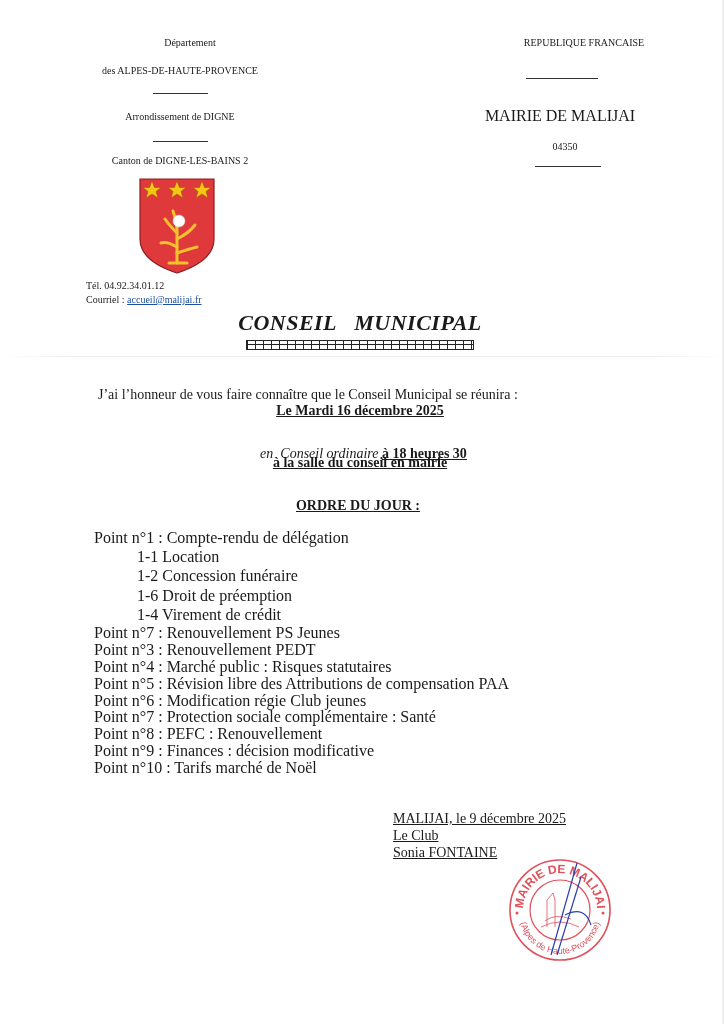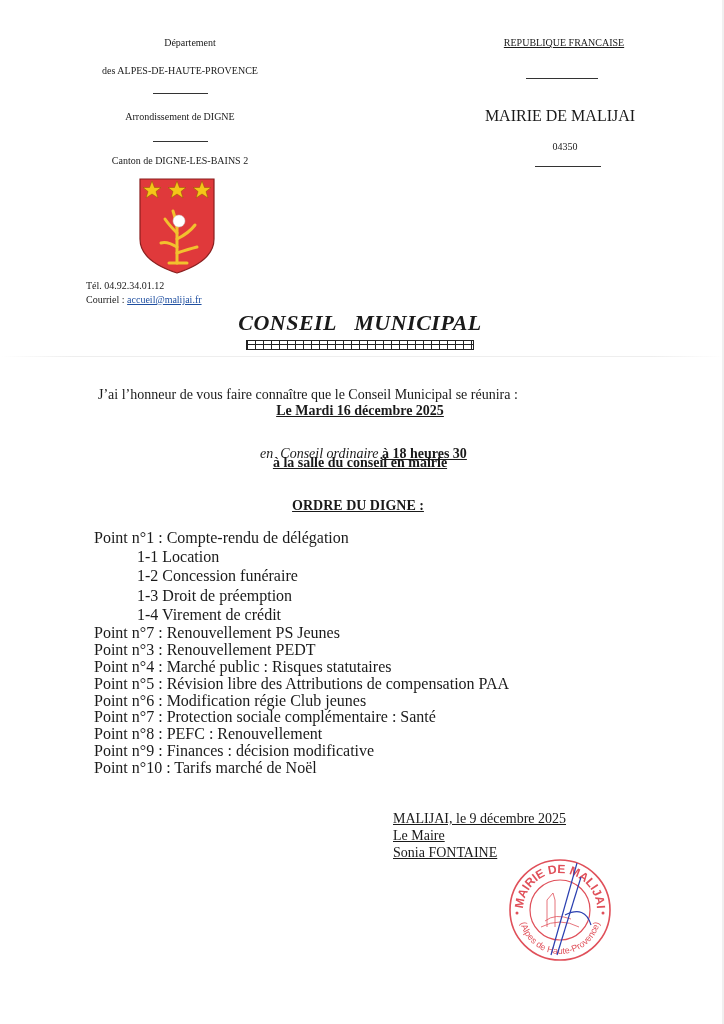--- a/index.html
+++ b/index.html
@@ -30,21 +30,21 @@
 </head>
 <body>
 
 <div class="abs small center" style="left:100px; top:37px; width:180px;">Département</div>
 <div class="abs small center" style="left:70px; top:65px; width:220px;">des ALPES-DE-HAUTE-PROVENCE</div>
 <div class="rule" style="left:153px; top:93px; width:55px;"></div>
 <div class="abs small center" style="left:80px; top:111px; width:200px;">Arrondissement de DIGNE</div>
 <div class="rule" style="left:153px; top:141px; width:55px;"></div>
 <div class="abs small center" style="left:80px; top:155px; width:200px;">Canton de DIGNE-LES-BAINS 2</div>
 
-<div class="abs small center" style="left:474px; top:37px; width:180px;text-decoration:underline;">REPUBLIQUE FRANCAISE</div>
+<div class="abs small center" style="left:494px; top:37px; width:180px;">REPUBLIQUE FRANCAISE</div>
 <div class="rule" style="left:526px; top:78px; width:72px;"></div>
 <div class="abs center" style="left:460px; top:107px; width:200px; font-size:16px;">MAIRIE DE MALIJAI</div>
 <div class="abs small center" style="left:520px; top:141px; width:90px;">04350</div>
 <div class="rule" style="left:535px; top:166px; width:66px;"></div>
 
 <div class="abs" style="left:137px; top:177px; width:80px; height:98px;">
   <svg width="80" height="98" viewBox="0 0 80 98">
     <path d="M3 2 H77 V62 Q77 84 40 96 Q3 84 3 62 Z" fill="#e0393b" stroke="#8a1f1f" stroke-width="1.2"></path>
     <g fill="#f5c518" stroke="#8a5a00" stroke-width="0.5">
       <polygon points="15,4 17.5,10.5 24,10.5 19,14.5 21,21 15,17 9,21 11,14.5 6,10.5 12.5,10.5"></polygon>
@@ -79,43 +79,43 @@
   <span class="bold-u">Le Mardi 16 décembre 2025</span>
 </div>
 <div class="abs body-text center" style="left:200px; top:430px; width:320px; white-space:pre;">
   <span style="font-style:italic;">en  Conseil ordinaire </span><span class="bold-u">à 18 heures 30</span>
 </div>
 <div class="abs body-text center" style="left:200px; top:455px; width:320px;">
   <span class="bold-u">à la salle du conseil en mairie</span>
 </div>
 
 <div class="abs body-text center" style="left:258px; top:498px; width:200px;">
-  <span class="bold-u">ORDRE DU DIGNE :</span>
+  <span class="bold-u">ORDRE DU JOUR :</span>
 </div>
 
 <div class="agenda">
   <div>Point n°1 : Compte-rendu de délégation</div>
   <div class="sub">1-1 Location</div>
   <div class="sub">1-2 Concession funéraire</div>
-  <div class="sub">1-3 Droit de préemption</div>
+  <div class="sub">1-6 Droit de préemption</div>
   <div class="sub">1-4 Virement de crédit</div>
   <div>Point n°7 : Renouvellement PS Jeunes</div>
   <div>Point n°3 : Renouvellement PEDT</div>
   <div>Point n°4 : Marché public : Risques statutaires</div>
   <div>Point n°5 : Révision libre des Attributions de compensation PAA</div>
   <div>Point n°6 : Modification régie Club jeunes</div>
   <div>Point n°7 : Protection sociale complémentaire : Santé</div>
   <div>Point n°8 : PEFC : Renouvellement</div>
   <div>Point n°9 : Finances : décision modificative</div>
   <div>Point n°10 : Tarifs marché de Noël</div>
 </div>
 
 <div class="sig">
   <div>MALIJAI, le 9 décembre 2025</div>
-  <div>Le Maire</div>
+  <div>Le Club</div>
   <div>Sonia FONTAINE</div>
 </div>
 
 <div class="abs" style="left:505px; top:855px; width:110px; height:110px;">
   <svg width="110" height="110" viewBox="0 0 110 110">
     <defs>
       <path id="arcTop" d="M18 55 A37 37 0 0 1 92 55"></path>
       <path id="arcBot" d="M14 58 A41 41 0 0 0 96 58"></path>
     </defs>
     <circle cx="55" cy="55" r="50" fill="none" stroke="#e0505a" stroke-width="1.6"></circle>

